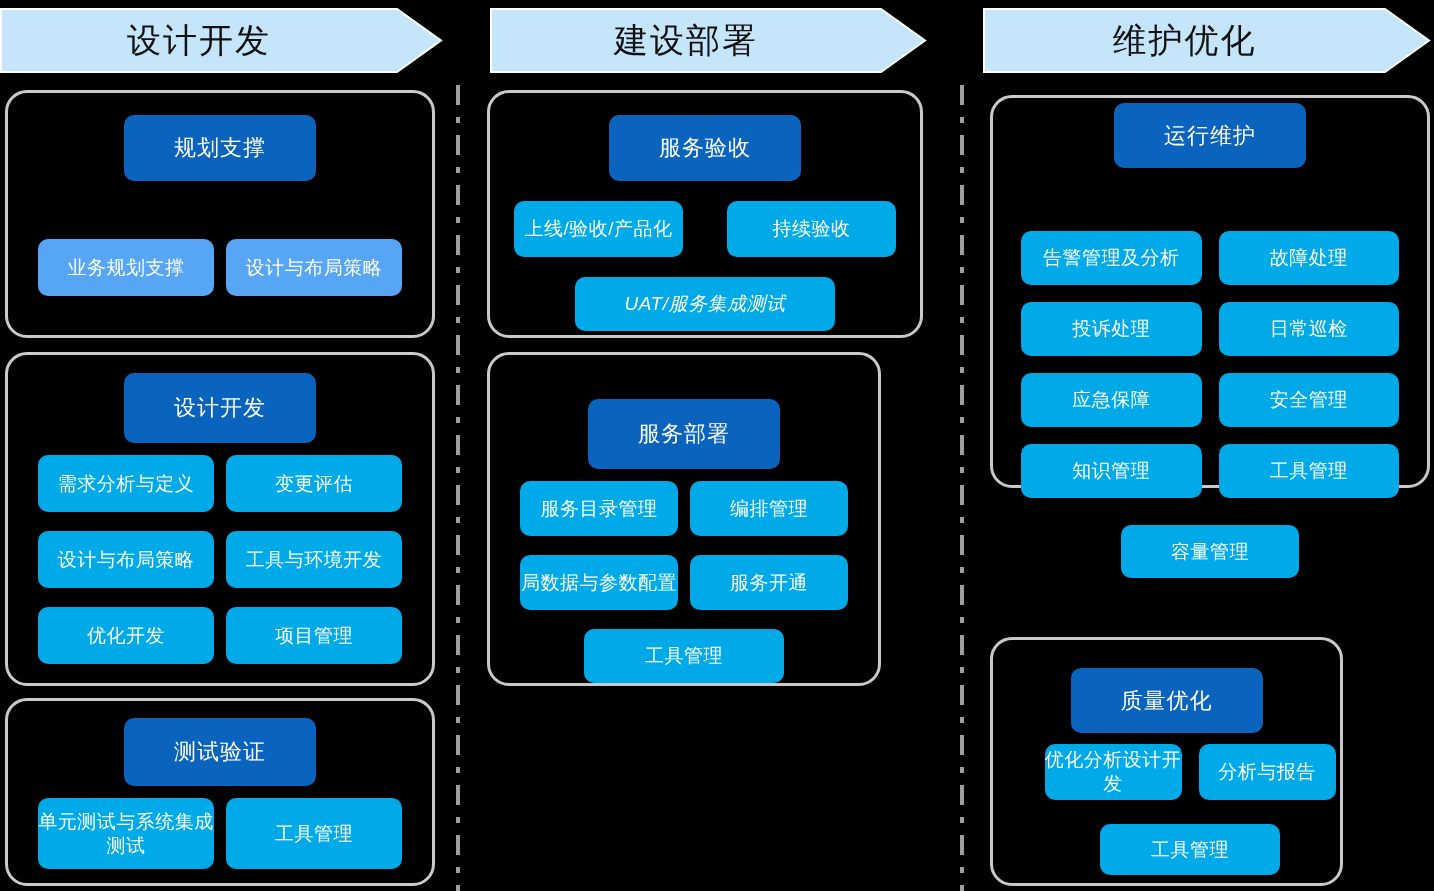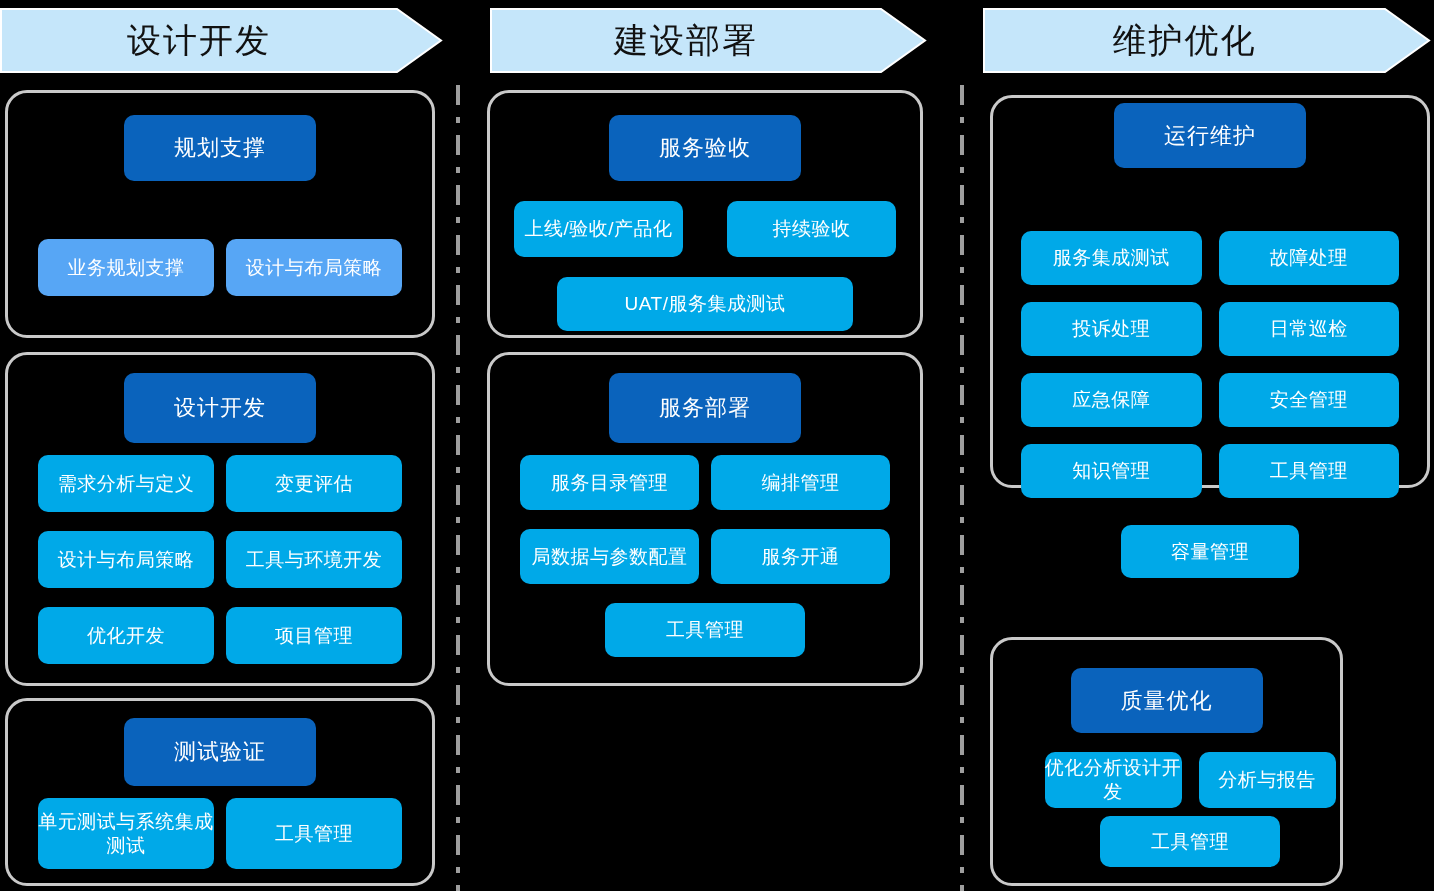--- a/index.html
+++ b/index.html
@@ -52,36 +52,36 @@
   .sec-c1s1 .rows{margin-top:12px;gap:19px;}
   .sec-c1s2{left:5px;top:698px;width:430px;height:188px;padding-top:17px;}
   .sec-c1s2 .hdr-btn{height:68px;}
   .sec-c1s2 .rows{margin-top:12px;}
   .sec-c1s2 .item-btn{height:71px;}
 
   .sec-c2s0{left:487px;top:90px;width:436px;height:248px;padding-top:22px;}
   .sec-c2s0 .rows{margin-top:20px;gap:20px;}
   .sec-c2s0 .row{padding:0 24px;gap:44px;}
   .sec-c2s0 .item-btn{height:56px;}
-  .sec-c2s1{left:487px;top:352px;width:436px;height:334px;padding-top:18px;}
+  .sec-c2s1{left:487px;top:352px;width:394px;height:334px;padding-top:18px;justify-content:flex-end;}
   .sec-c2s1 .hdr-btn{height:70px;}
   .sec-c2s1 .rows{margin-top:12px;gap:19px;}
   .sec-c2s1 .item-btn{height:55px;}
   .sec-c2s2{left:487px;top:698px;width:436px;height:188px;padding-top:17px;}
   .sec-c2s2 .hdr-btn{height:68px;}
   .sec-c2s2 .rows{margin-top:30px;}
 
   .sec-c3s0{left:990px;top:95px;width:440px;height:393px;padding-top:5px;}
   .sec-c3s0 .hdr-btn{height:65px;}
   .sec-c3s0 .rows{margin-top:63px;gap:17px;}
   .sec-c3s0 .row{padding:0 28px;gap:17px;}
   .sec-c3s0 .item-btn{height:54px;}
   .sec-c3s1{left:990px;top:637px;width:353px;height:249px;padding-top:28px;}
   .sec-c3s1 .hdr-btn{height:65px;}
-  .sec-c3s1 .rows{margin-top:19px;gap:8px;padding-left:47px;}
+  .sec-c3s1 .rows{margin-top:11px;gap:24px;padding-left:47px;}
   .sec-c3s1 .row{padding:0 28px;gap:17px;}
   .sec-c3s1 .item-btn{height:56px;}
 
   .row.gap12{gap:12px;}
 </style>
 </head>
 <body>
 
 <div class="stage">
 
@@ -150,21 +150,21 @@
   </div>
 
   <div class="section sec-c2s0">
     <div class="hdr-btn">服务验收</div>
     <div class="rows">
       <div class="row">
         <div class="item-btn">上线/验收/产品化</div>
         <div class="item-btn">持续验收</div>
       </div>
       <div class="row">
-        <div class="item-btn fixed" style="width:296px;height:54px;">UAT/服务集成测试</div>
+        <div class="item-btn fixed" style="width:260px;height:54px;font-style:italic;">UAT/服务集成测试</div>
       </div>
     </div>
   </div>
 
   <div class="section sec-c2s1">
     <div class="hdr-btn">服务部署</div>
     <div class="rows">
       <div class="row gap12">
         <div class="item-btn">服务目录管理</div>
         <div class="item-btn">编排管理</div>
@@ -177,21 +177,21 @@
         <div class="item-btn fixed" style="width:200px;height:54px;">工具管理</div>
       </div>
     </div>
   </div>
 
 
   <div class="section sec-c3s0">
     <div class="hdr-btn">运行维护</div>
     <div class="rows">
       <div class="row">
-        <div class="item-btn">服务集成测试</div>
+        <div class="item-btn">告警管理及分析</div>
         <div class="item-btn">故障处理</div>
       </div>
       <div class="row">
         <div class="item-btn">投诉处理</div>
         <div class="item-btn">日常巡检</div>
       </div>
       <div class="row">
         <div class="item-btn">应急保障</div>
         <div class="item-btn">安全管理</div>
       </div>

